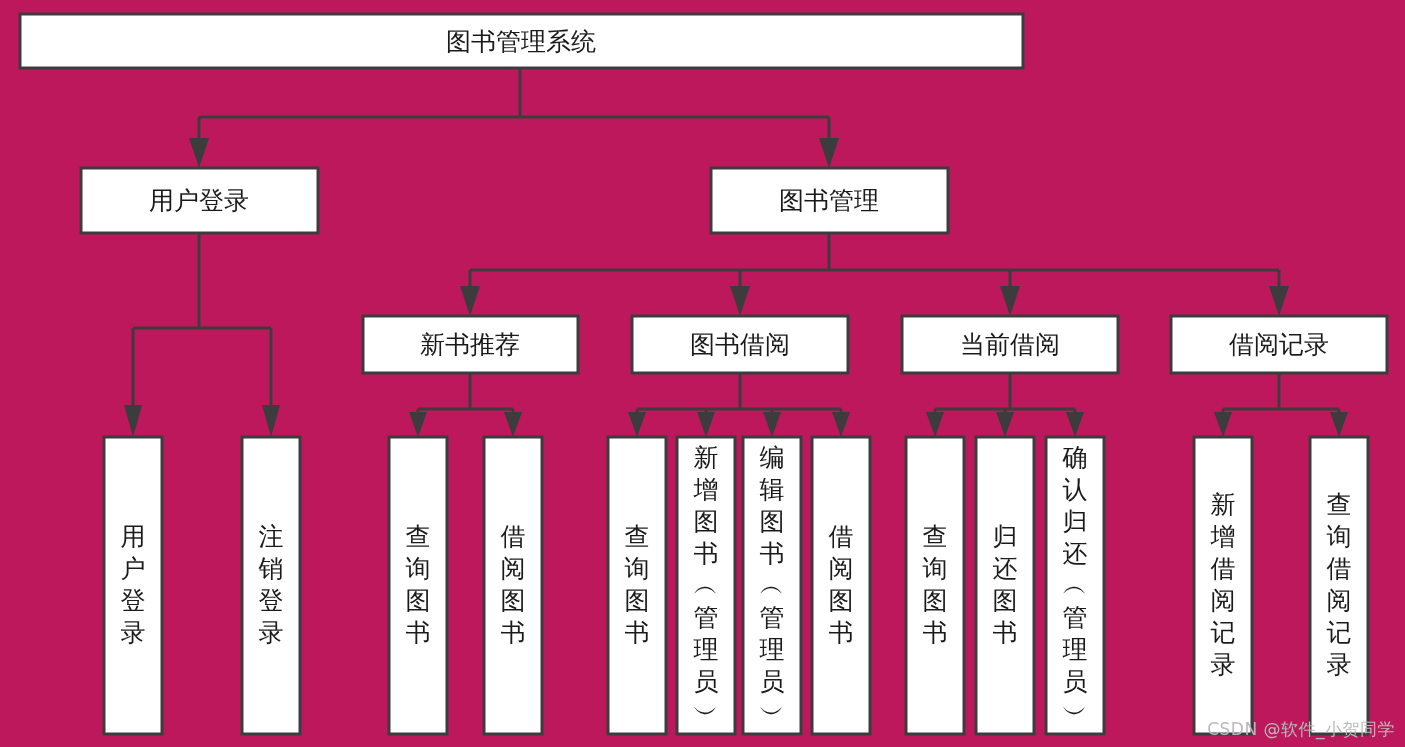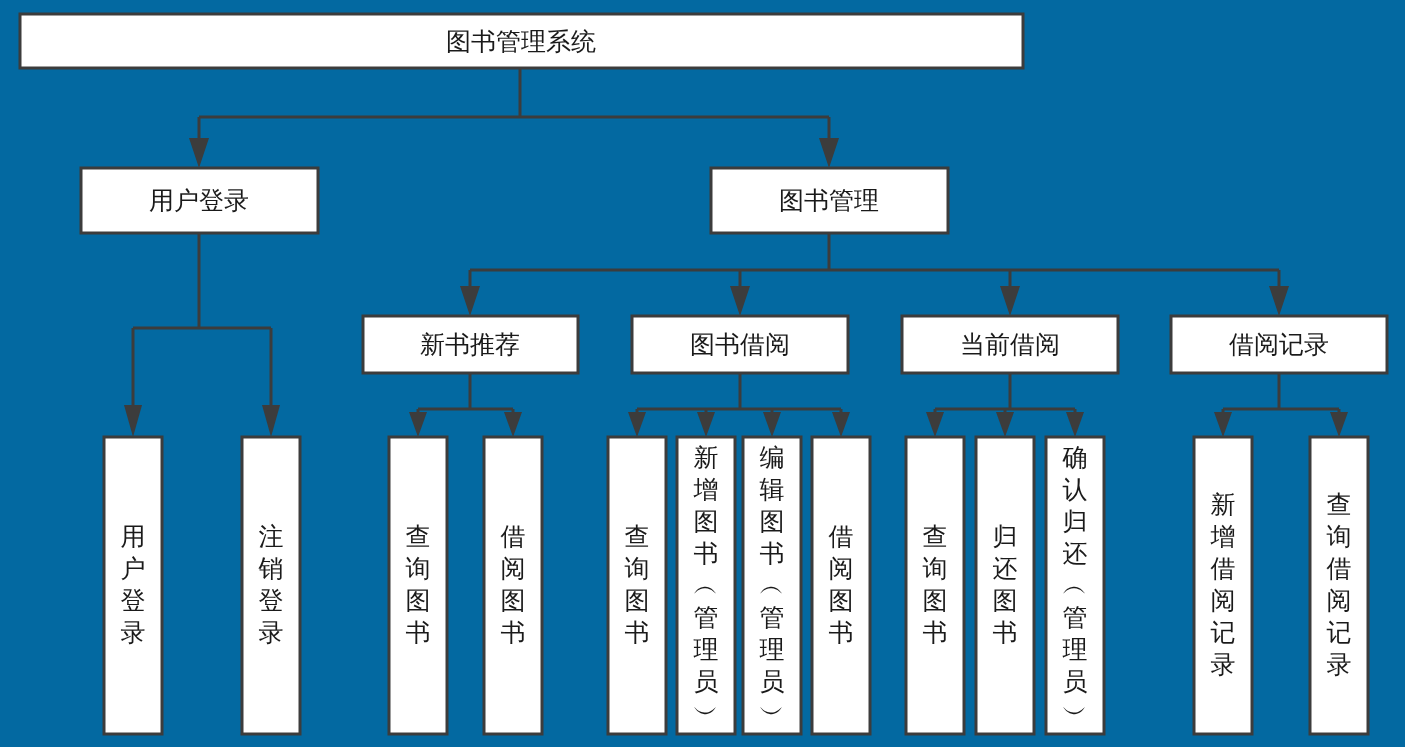--- a/index.html
+++ b/index.html
@@ -1,18 +1,18 @@
 <!DOCTYPE html>
 <html><head>
 <meta charset="utf-8">
 <style>
   html,body{margin:0;padding:0;background:#ffffff;}
   body{width:1405px;height:747px;overflow:hidden;
        font-family:"DejaVu Sans","Liberation Sans",sans-serif;}
-  #stage{position:relative;width:1405px;height:747px;background:#0369a1;}
+  #stage{position:relative;width:1405px;height:747px;background:#be185d;}
   svg#diagram{position:absolute;left:0;top:0;width:1405px;height:747px;display:block;}
 
   .node-box{fill:#ffffff;stroke:#3c3c3c;stroke-width:3;}
   .edge{stroke:#3c3c3c;stroke-width:3;fill:none;stroke-linecap:butt;}
   .node-label{fill:#1a1a1a;font-family:"DejaVu Sans","Liberation Sans",sans-serif;
               font-size:25px;text-anchor:middle;dominant-baseline:middle;}
   .leaf-label{fill:#1a1a1a;font-family:"DejaVu Sans","Liberation Sans",sans-serif;
               font-size:25px;text-anchor:middle;}
   .arrow-head{fill:#3c3c3c;stroke:none;}
 
@@ -186,13 +186,14 @@
       <rect class="node-box" x="1194" y="437" width="58" height="297"></rect>
       <text class="leaf-label vtext" x="1223" y="505.5" font-size="25"><tspan x="1223" dy="0" dominant-baseline="middle">新</tspan><tspan x="1223" dy="32" dominant-baseline="middle">增</tspan><tspan x="1223" dy="32" dominant-baseline="middle">借</tspan><tspan x="1223" dy="32" dominant-baseline="middle">阅</tspan><tspan x="1223" dy="32" dominant-baseline="middle">记</tspan><tspan x="1223" dy="32" dominant-baseline="middle">录</tspan></text>
     </g>
     <g>
       <rect class="node-box" x="1310" y="437" width="58" height="297"></rect>
       <text class="leaf-label vtext" x="1339" y="505.5" font-size="25"><tspan x="1339" dy="0" dominant-baseline="middle">查</tspan><tspan x="1339" dy="32" dominant-baseline="middle">询</tspan><tspan x="1339" dy="32" dominant-baseline="middle">借</tspan><tspan x="1339" dy="32" dominant-baseline="middle">阅</tspan><tspan x="1339" dy="32" dominant-baseline="middle">记</tspan><tspan x="1339" dy="32" dominant-baseline="middle">录</tspan></text>
     </g>
 
   </svg>
 
+  <div class="watermark">CSDN @软件_小贺同学</div>
 </div>
 
 </body></html>

